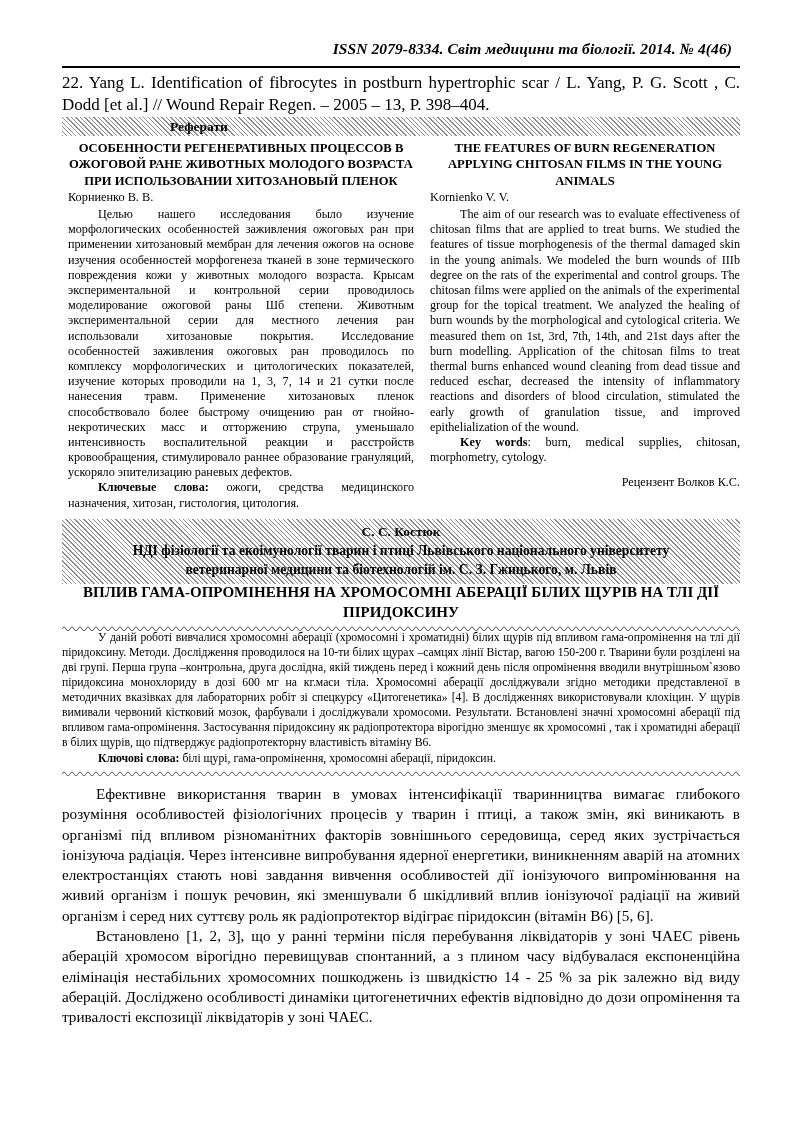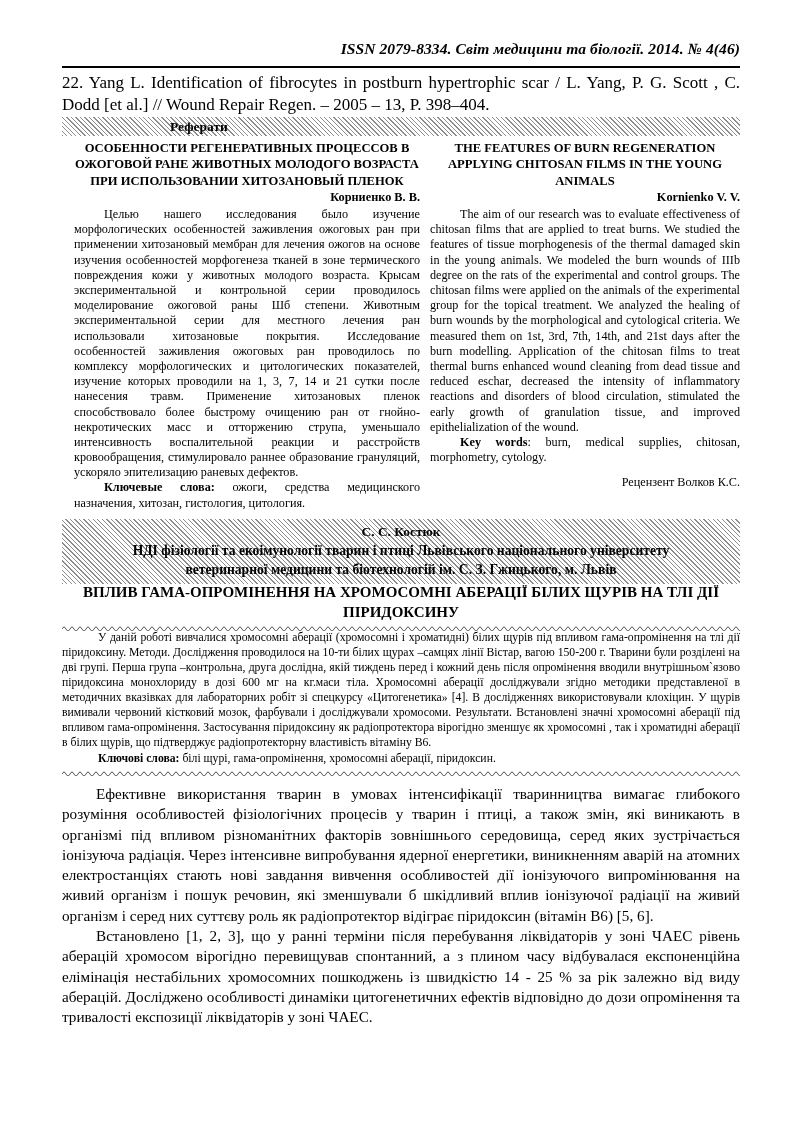--- a/index.html
+++ b/index.html
@@ -21,21 +21,21 @@
     height: 1132px;
     padding: 0;
     box-sizing: border-box;
   }
 
   
   .runhead {
     position: absolute;
     top: 40px;
     left: 62px;
-    right: 60px;
+    right: 68px;
     text-align: right;
     font-style: italic;
     font-weight: bold;
     font-size: 15.5px;
     letter-spacing: 0.1px;
   }
   .runhead-rule {
     position: absolute;
     top: 66px;
     left: 62px;
@@ -83,34 +83,34 @@
   .abs-wrap {
     position: absolute;
     top: 140px;
     left: 62px;
     width: 678px;
   }
   .abs-col {
     position: absolute;
     top: 0;
   }
-  .abs-col.left  { left: 12px;   width: 346px; }
+  .abs-col.left  { left: 6px;   width: 346px; }
   .abs-col.right { left: 368px; width: 310px; }
 
   .abs-title {
     font-weight: bold;
     font-size: 12.6px;
     line-height: 1.30;
     text-align: center;
     text-transform: uppercase;
   }
   .abs-author {
-    font-weight: bold;
+    font-weight: normal;
     font-size: 12.3px;
-    text-align: right;
+    text-align: left;
     margin-top: 1px;
   }
   .abs-body {
     font-size: 12.2px;
     line-height: 1.245;
     text-align: justify;
     text-indent: 30px;
     margin-top: 2px;
     hyphens: none;
   }

